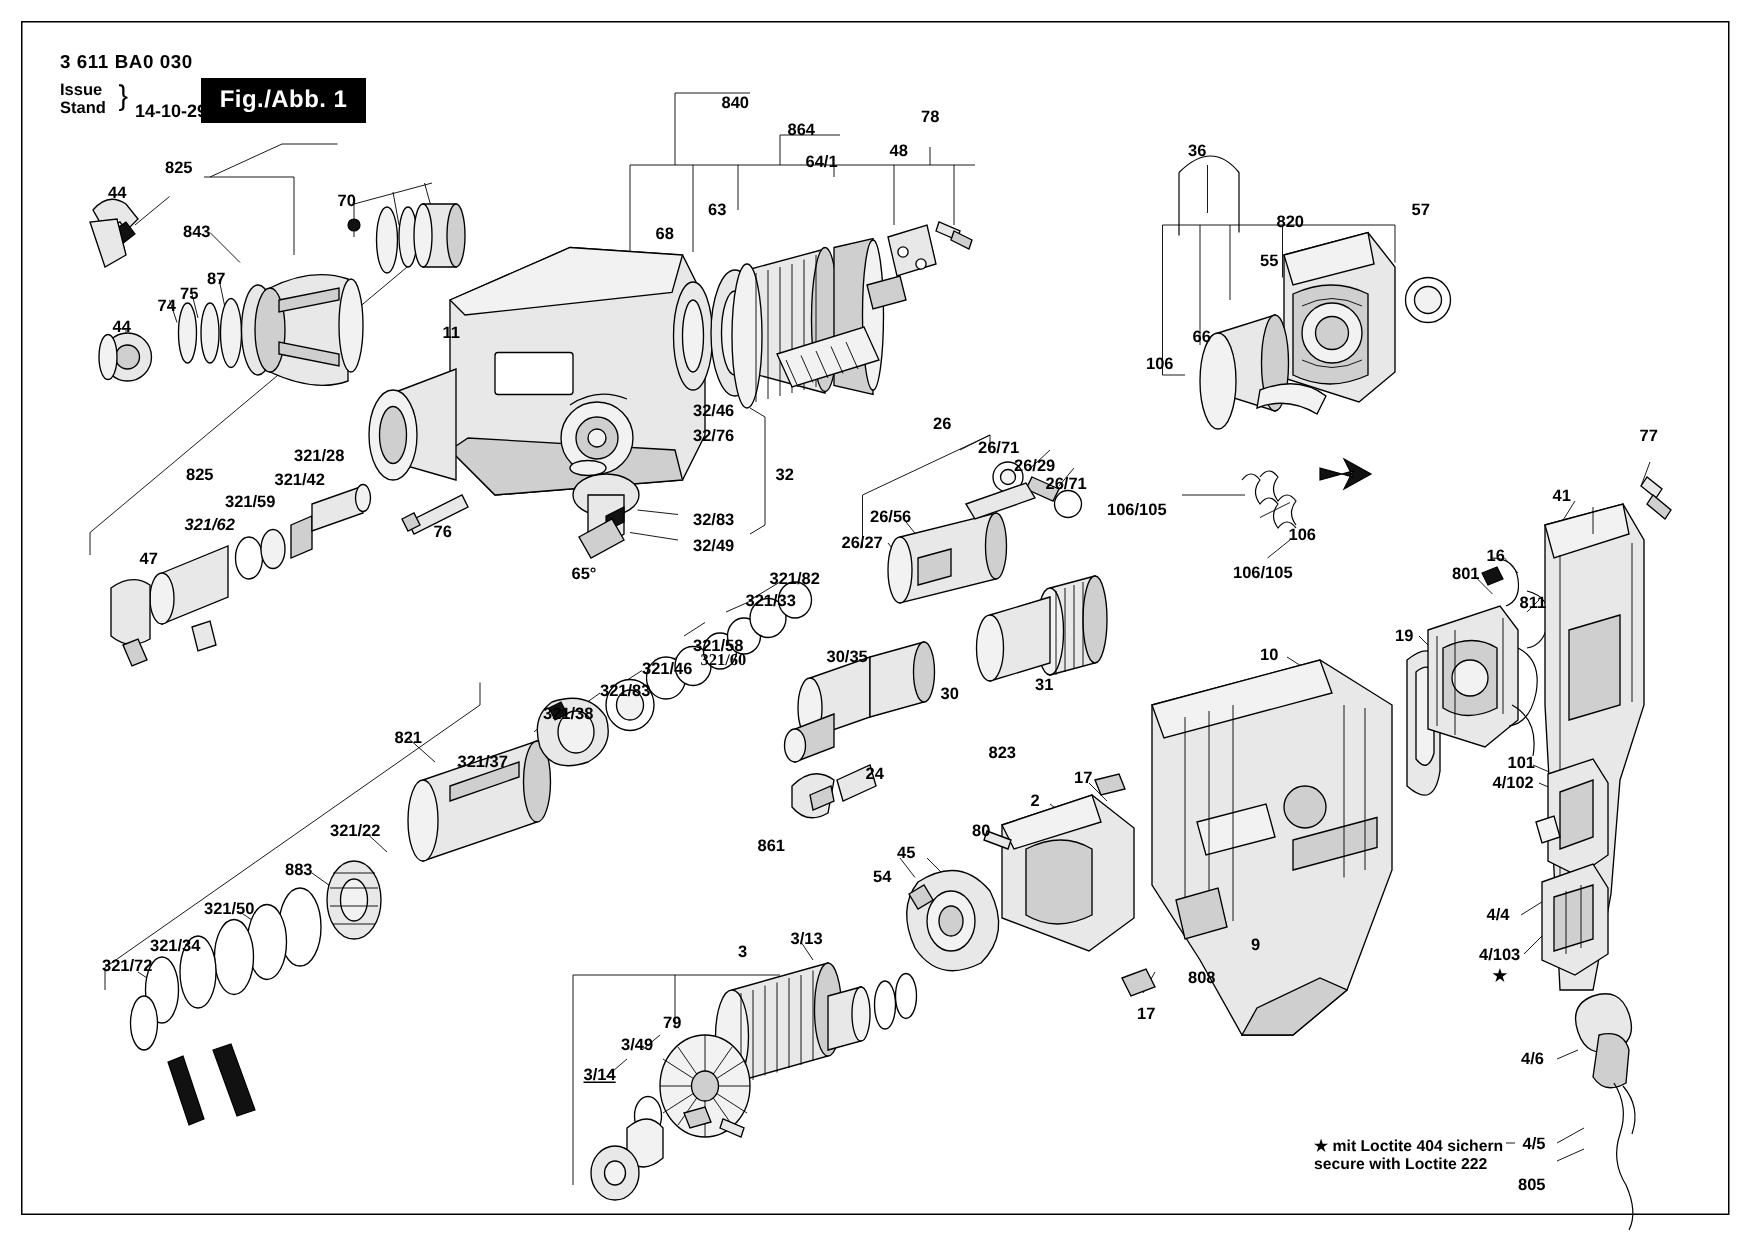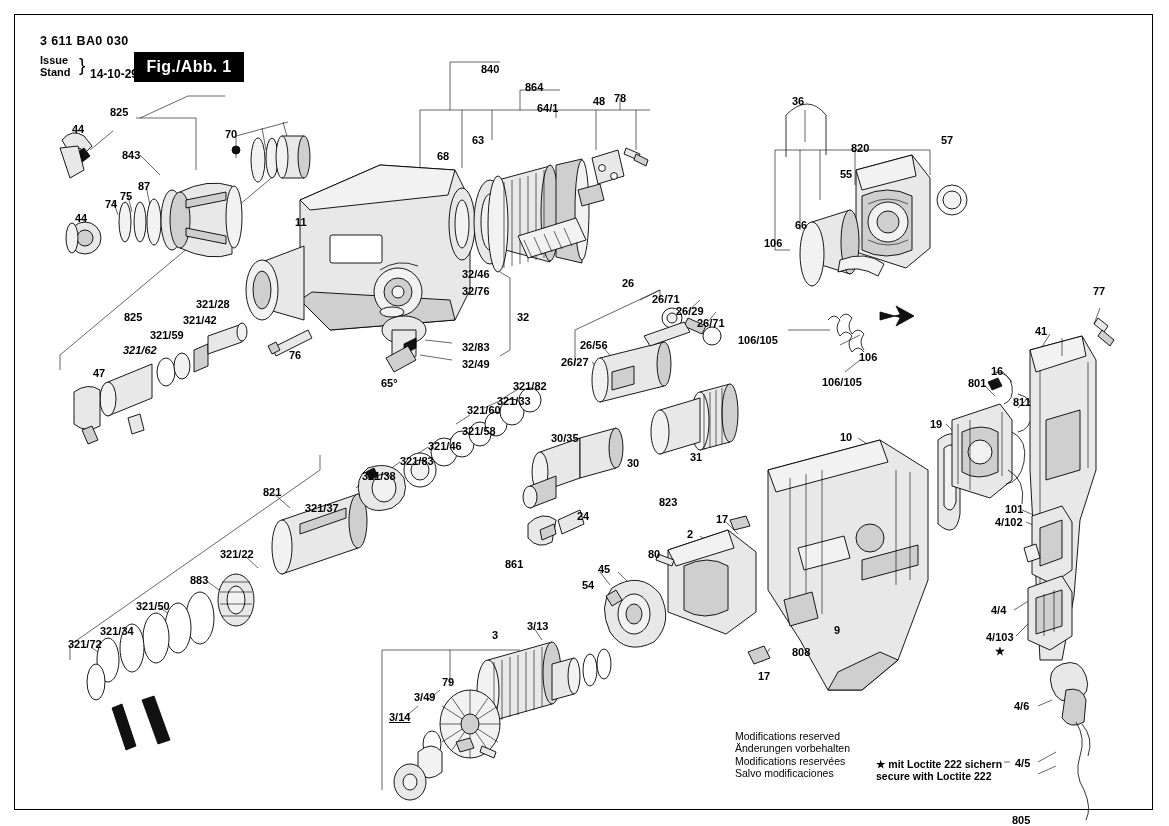--- a/index.html
+++ b/index.html
@@ -599,21 +599,21 @@
       <div class="lbl" style="left: 138px; top: 180px;">87</div>
       <div class="lbl" style="left: 225px; top: 128px;">70</div>
       <div class="lbl" style="left: 75px; top: 212px;">44</div>
       <div class="lbl" style="left: 295px; top: 216px;">11</div>
       <div class="lbl" style="left: 437px; top: 150px;">68</div>
       <div class="lbl" style="left: 472px; top: 134px;">63</div>
       <div class="lbl" style="left: 481px; top: 63px;">840</div>
       <div class="lbl" style="left: 525px; top: 81px;">864</div>
       <div class="lbl" style="left: 537px; top: 102px;">64/1</div>
       <div class="lbl" style="left: 593px; top: 95px;">48</div>
-      <div class="lbl" style="left: 614px; top: 92px;">78</div>
+      <div class="lbl" style="left: 614px; top: 72px;">78</div>
       <div class="lbl" style="left: 792px; top: 95px;">36</div>
       <div class="lbl" style="left: 851px; top: 142px;">820</div>
       <div class="lbl" style="left: 941px; top: 134px;">57</div>
       <div class="lbl" style="left: 840px; top: 168px;">55</div>
       <div class="lbl" style="left: 795px; top: 219px;">66</div>
       <div class="lbl" style="left: 764px; top: 237px;">106</div>
       <div class="lbl" style="left: 738px; top: 334px;">106/105</div>
       <div class="lbl" style="left: 859px; top: 351px;">106</div>
       <div class="lbl" style="left: 822px; top: 376px;">106/105</div>
       <div class="lbl" style="left: 622px; top: 277px;">26</div>
@@ -630,21 +630,21 @@
       <div class="lbl" style="left: 381px; top: 377px;">65°</div>
       <div class="lbl" style="left: 289px; top: 349px;">76</div>
       <div class="lbl" style="left: 124px; top: 311px;">825</div>
       <div class="lbl" style="left: 196px; top: 298px;">321/28</div>
       <div class="lbl" style="left: 183px; top: 314px;">321/42</div>
       <div class="lbl" style="left: 150px; top: 329px;">321/59</div>
       <div class="lbl" style="left: 123px; top: 344px; font-style: italic;">321/62</div>
       <div class="lbl" style="left: 93px; top: 367px;">47</div>
       <div class="lbl" style="left: 513px; top: 380px;">321/82</div>
       <div class="lbl" style="left: 497px; top: 395px;">321/33</div>
-      <div class="lbl" style="left: 467px; top: 404px;">321/60</div>
+      <div class="lbl" style="left: 467px; top: 434px; font-family: Liberation Serif, serif;">321/60</div>
       <div class="lbl" style="left: 462px; top: 425px;">321/58</div>
       <div class="lbl" style="left: 428px; top: 440px;">321/46</div>
       <div class="lbl" style="left: 400px; top: 455px;">321/83</div>
       <div class="lbl" style="left: 362px; top: 470px;">321/38</div>
       <div class="lbl" style="left: 305px; top: 502px;">321/37</div>
       <div class="lbl" style="left: 263px; top: 486px;">821</div>
       <div class="lbl" style="left: 220px; top: 548px;">321/22</div>
       <div class="lbl" style="left: 190px; top: 574px;">883</div>
       <div class="lbl" style="left: 136px; top: 600px;">321/50</div>
       <div class="lbl" style="left: 100px; top: 625px;">321/34</div>
@@ -675,27 +675,21 @@
       <div class="lbl" style="left: 1013px; top: 396px;">811</div>
       <div class="lbl" style="left: 1035px; top: 325px;">41</div>
       <div class="lbl" style="left: 1093px; top: 285px;">77</div>
       <div class="lbl" style="left: 1005px; top: 503px;">101</div>
       <div class="lbl" style="left: 995px; top: 516px;">4/102</div>
       <div class="lbl" style="left: 991px; top: 604px;">4/4</div>
       <div class="lbl" style="left: 986px; top: 631px;">4/103</div>
       <div class="lbl" style="left: 995px; top: 645px;">★</div>
       <div class="lbl" style="left: 1014px; top: 700px;">4/6</div>
       <div class="lbl" style="left: 1015px; top: 757px;">4/5</div>
-      <div class="lbl" style="left: 1012px; top: 814px;">805</div>
+      <div class="lbl" style="left: 1012px; top: 784px;">805</div>
     </div>
 
-  <div class="notes">
-    <div>Modifications reserved</div>
-    <div>Änderungen vorbehalten</div>
-    <div>Modifications reservées</div>
-    <div>Salvo modificaciones</div>
-  </div>
   <div class="loctite">
-    <div>★ mit Loctite 222 sichern</div>
+    <div>★ mit Loctite 404 sichern</div>
     <div>secure with Loctite 222</div>
   </div>
 
 </div>
 
 </body></html>

